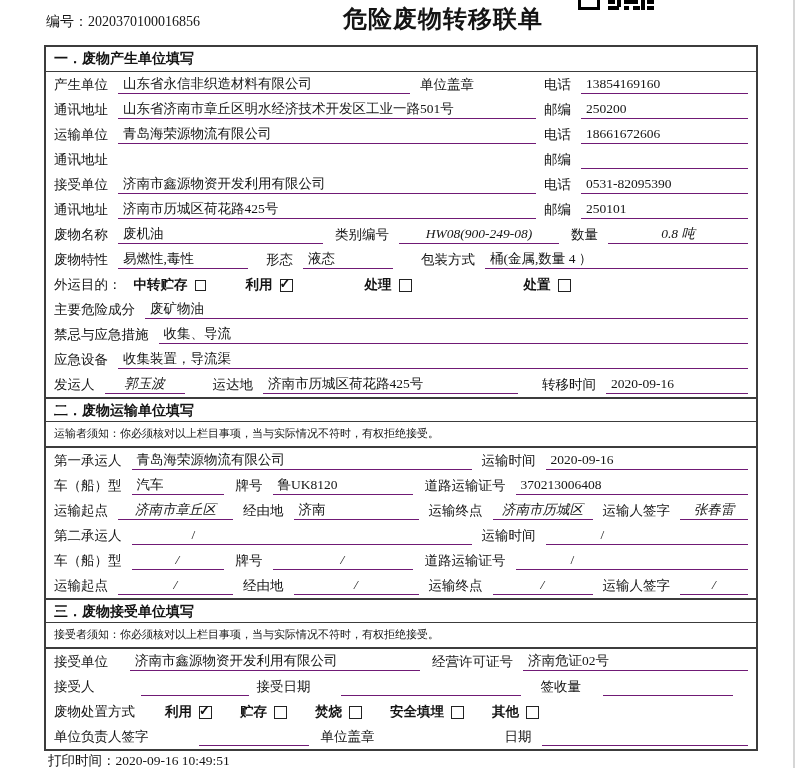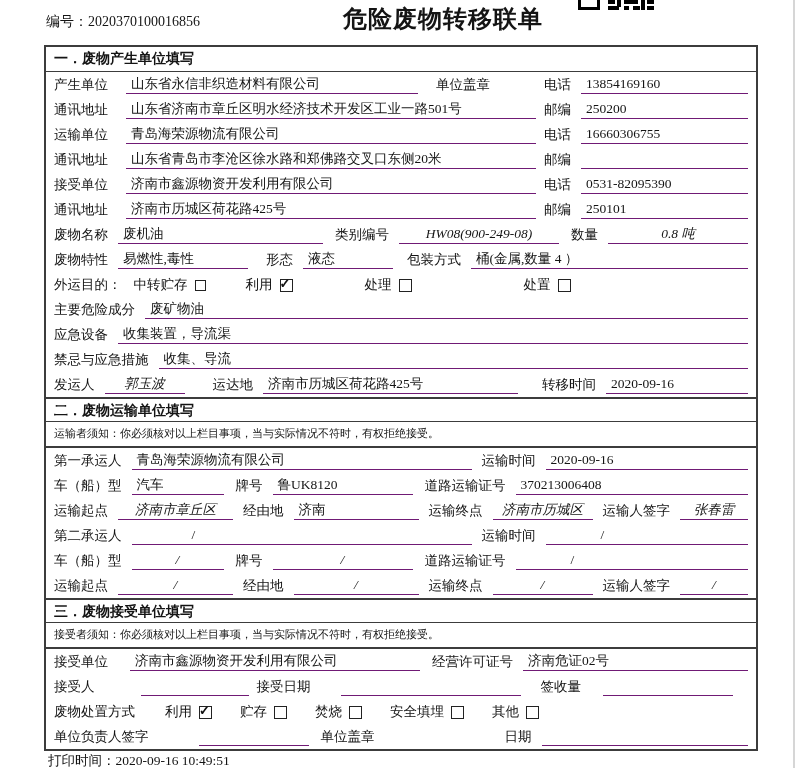--- a/index.html
+++ b/index.html
@@ -12,28 +12,28 @@
   .qr{position:absolute;left:578px;top:0;width:76px;height:10px;}
   .form{position:absolute;left:44px;top:45px;width:714px;border:2px solid #3c3c3c;box-sizing:border-box;
         display:flex;flex-direction:column;background:#fff;}
   .sec-hd{height:25px;box-sizing:border-box;padding:3px 8px 0;font-size:14px;font-weight:bold;
           border-bottom:1px solid #3c3c3c;}
   .sec-hd.mid{border-top:2px solid #3c3c3c;}
   .notice{height:26px;box-sizing:border-box;padding:4px 8px 0;font-size:11px;
           border-bottom:2px solid #3c3c3c;white-space:nowrap;}
   .row{display:flex;align-items:flex-end;height:25px;box-sizing:border-box;
        padding:0 8px 3px;font-size:13.5px;line-height:1.25;}
-  .col-l{flex:0 0 490px;display:flex;align-items:flex-end;min-width:0;gap:8px;}
+  .col-l{flex:0 0 490px;display:flex;align-items:flex-end;min-width:0;}
   .col-r{flex:1;display:flex;align-items:flex-end;min-width:0;justify-content:flex-end;}
   .lbl{white-space:nowrap;flex:none;}
   .fill{border-bottom:1px solid #701a75;margin-left:10px;box-sizing:border-box;
         padding:0 5px;height:18px;white-space:nowrap;overflow:hidden;flex:none;}
   .fx{flex:1 1 auto;min-width:0;}
   .ctr{text-align:center;font-style:italic;}
-  .opt{display:inline-flex;align-items:center;white-space:nowrap;flex:none;}
+  .opt{display:inline-flex;align-items:center;white-space:nowrap;flex:none;font-weight:bold;}
   .cb{width:11px;height:11px;border:1px solid #222;display:inline-block;margin-left:7px;
       position:relative;flex:none;background:#fff;}
   .cb.sm{width:9px;height:9px;}
   .cb.checked::after{content:"\2713";position:absolute;left:-1px;top:-4px;font-size:13px;
       font-weight:bold;color:#111;}
   .footer{position:absolute;left:48px;top:752px;font-size:13.5px;white-space:nowrap;}
 </style>
 </head>
 <body>
 
@@ -87,28 +87,27 @@
       </div>
     </div>
 
     <div class="row">
       <div class="col-l">
         <span class="lbl">运输单位</span>
         <span class="fill fx" style="margin-right:8px">青岛海荣源物流有限公司</span>
       </div>
       <div class="col-r">
         <span class="lbl">电话</span>
-        <span class="fill fx">16660306755</span>
+        <span class="fill fx">18661672606</span>
       </div>
     </div>
 
     <div class="row">
       <div class="col-l">
         <span class="lbl">通讯地址</span>
-        <span class="fill fx" style="margin-right:8px">山东省青岛市李沧区徐水路和郑佛路交叉口东侧20米</span>
       </div>
       <div class="col-r">
         <span class="lbl">邮编</span>
         <span class="fill fx"></span>
       </div>
     </div>
 
     <div class="row">
       <div class="col-l">
         <span class="lbl">接受单位</span>
@@ -138,21 +137,21 @@
       <span class="fill ctr" style="width:160px">HW08(900-249-08)</span>
       <span class="lbl" style="margin-left:12px">数量</span>
       <span class="fill fx ctr">0.8 吨</span>
     </div>
 
     <div class="row">
       <span class="lbl">废物特性</span>
       <span class="fill" style="width:130px">易燃性,毒性</span>
       <span class="lbl" style="margin-left:18px">形态</span>
       <span class="fill" style="width:90px">液态</span>
-      <span class="lbl" style="margin-left:14px">包装方式</span>
+      <span class="lbl" style="margin-left:28px">包装方式</span>
       <span class="fill fx">桶(金属,数量 4 ）</span>
     </div>
 
     <div class="row">
       <span class="lbl">外运目的：</span>
       <span class="opt" style="margin-left:12px">
         <span class="lbl">中转贮存</span>
         <span class="cb sm"></span>
       </span>
       <span class="opt" style="margin-left:40px">
@@ -168,27 +167,27 @@
         <span class="cb"></span>
       </span>
     </div>
 
     <div class="row">
       <span class="lbl">主要危险成分</span>
       <span class="fill fx">废矿物油</span>
     </div>
 
     <div class="row">
+      <span class="lbl">禁忌与应急措施</span>
+      <span class="fill fx">收集、导流</span>
+    </div>
+
+    <div class="row">
       <span class="lbl">应急设备</span>
       <span class="fill fx">收集装置，导流渠</span>
-    </div>
-
-    <div class="row">
-      <span class="lbl">禁忌与应急措施</span>
-      <span class="fill fx">收集、导流</span>
     </div>
 
     <div class="row">
       <span class="lbl">发运人</span>
       <span class="fill ctr" style="width:80px">郭玉波</span>
       <span class="lbl" style="margin-left:28px">运达地</span>
       <span class="fill" style="width:255px">济南市历城区荷花路425号</span>
       <span class="lbl" style="margin-left:24px">转移时间</span>
       <span class="fill fx">2020-09-16</span>
     </div>

